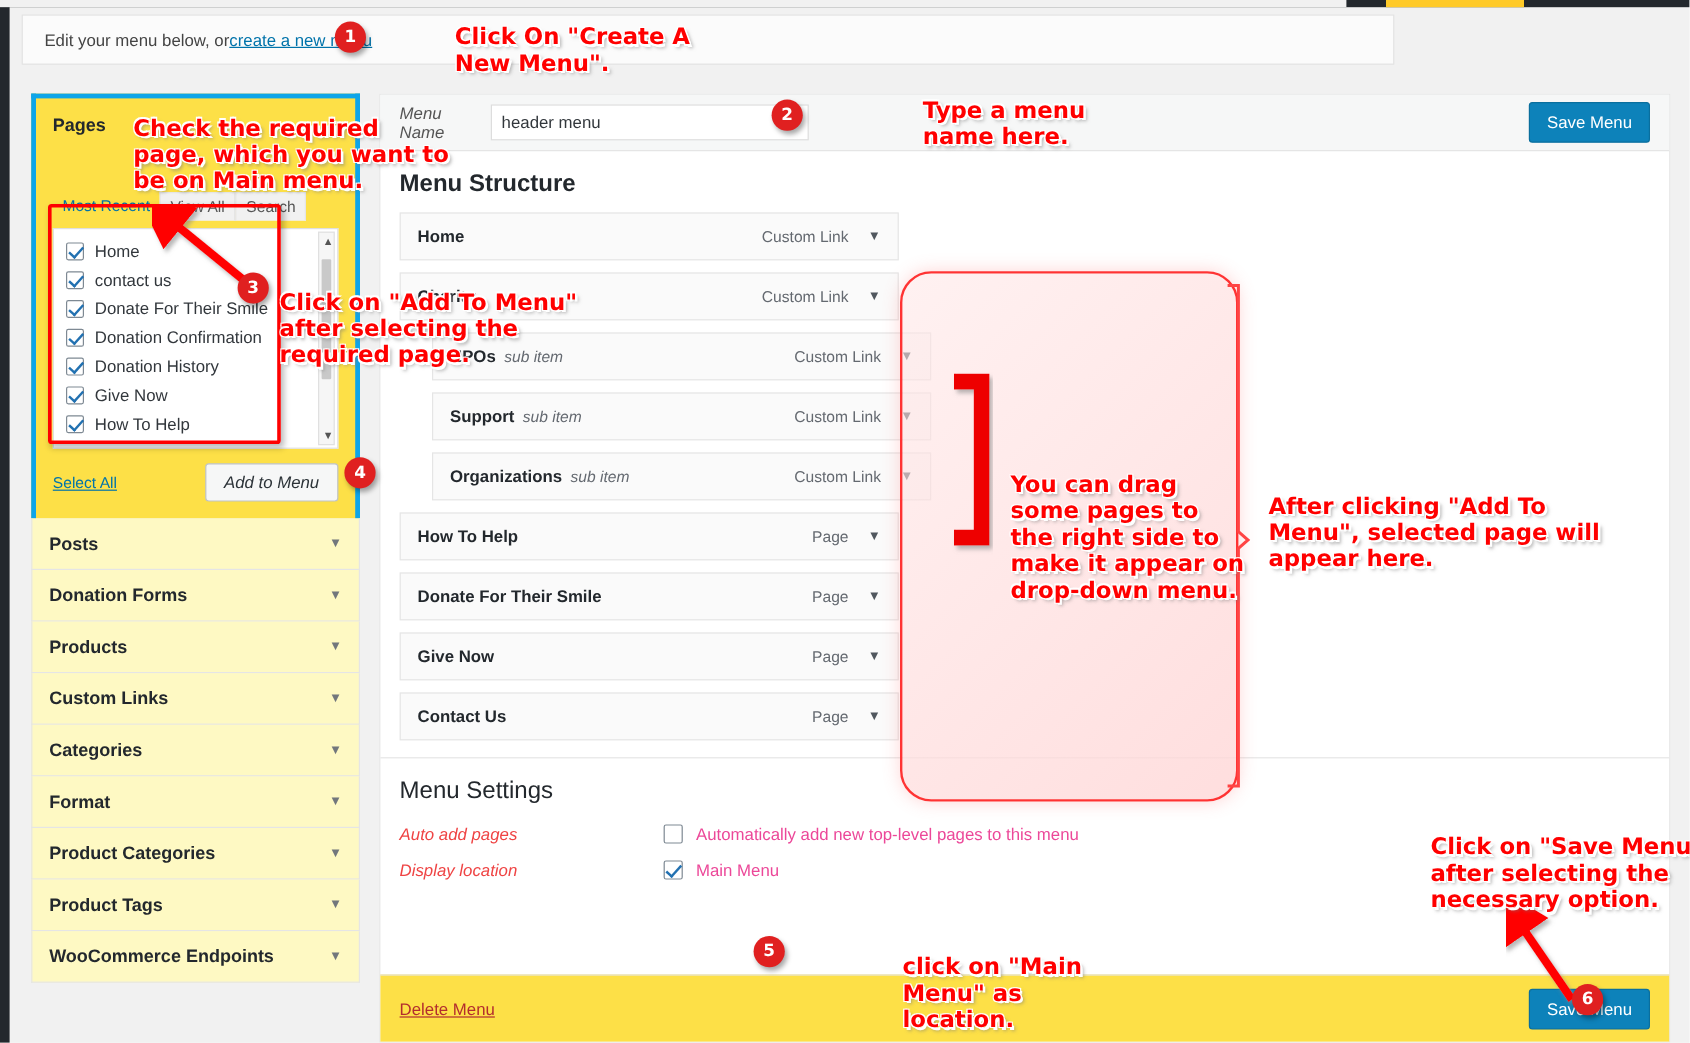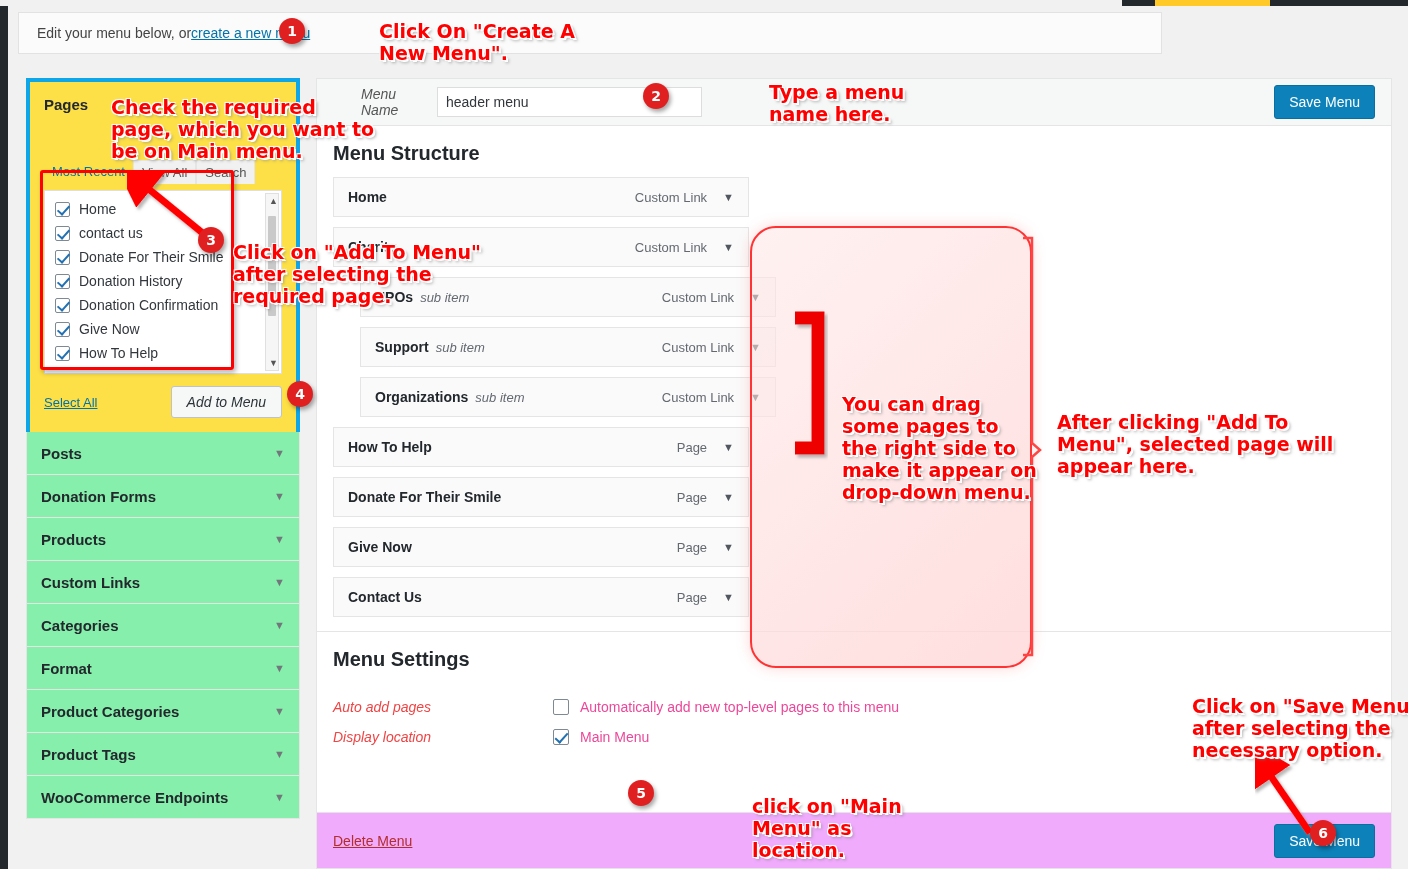--- a/index.html
+++ b/index.html
@@ -32,21 +32,21 @@
 
   
   #leftcol { position:absolute; left:26px; top:78px; width:274px; }
   .panel { background:#fde047; border:4px solid #0ea5e9; margin-bottom:0; }
   .panel-head {
     height:44px; display:flex; align-items:center; justify-content:space-between;
     padding:0 14px; font-weight:bold; font-size:15px; color:#23282d;
   }
   .panel-head .caret { color:#72777c; font-size:11px; }
   .acc-row {
-    background:#86efac; border:1px solid #e5e5e5; border-top:none;
+    background:#fef9c3; border:1px solid #e5e5e5; border-top:none;
     height:43px; display:flex; align-items:center; justify-content:space-between;
     padding:0 14px; font-weight:bold; font-size:15px; color:#23282d; cursor:pointer;
   }
   .acc-row .caret { color:#72777c; font-size:11px; font-weight:normal;}
 
   
   #pages-panel { border-bottom:none; }
   #pages-body { padding:0 14px 14px 14px; }
   .tabs { display:flex; gap:0; font-size:13px; margin-bottom:6px; padding-top:34px;}
   .tabs .tab { padding:4px 8px; color:#0073aa; cursor:pointer; }
@@ -78,21 +78,21 @@
     font-family:"Liberation Sans", sans-serif;
     font-style:italic;
   }
 
   
   #rightcol { position:absolute; left:316px; top:78px; width:1076px; background:#fff; border:1px solid #e5e5e5; height:791px;}
   #menu-name-row {
     height:47px; background:#f6f7f7; border-bottom:1px solid #e5e5e5;
     display:flex; align-items:center; padding:0 16px;
   }
-  #menu-name-label { font-style:italic; color:#555; font-size:14px; width:76px;margin-left:28px;}
+  #menu-name-label { font-style:italic; color:#555; font-size:14px; width:76px;}
   #menu-name-input {
     width:265px; height:30px; border:1px solid #ddd; background:#fff;
     padding:0 8px; font-size:14px; color:#32373c; font-family:"Liberation Sans", sans-serif;
   }
   #save-top {
     margin-left:auto; background:#0d82ba; color:#fff; border:1px solid #0a6f9e;
     border-radius:3px; font-size:14px; padding:8px 14px; cursor:pointer;
     font-family:"Liberation Sans", sans-serif;
   }
 
@@ -106,33 +106,33 @@
     width:416px; position:relative;
   }
   .mi.sub { margin-left:27px; }
   .mi .mi-label { font-weight:bold; font-size:14px; color:#23282d; }
   .mi .mi-sub { font-style:italic; color:#646970; font-size:13px; margin-left:7px; font-weight:normal;}
   .mi .mi-type { margin-left:auto; color:#646970; font-size:13px; }
   .mi .mi-caret { margin-left:16px; color:#50575e; font-size:11px; }
 
   
   #settings { border-top:1px solid #e5e5e5; margin-top:14px; padding:16px; }
-  #settings h2 { font-size:20px; font-weight:bold; color:#23282d; margin-bottom:28px;}
+  #settings h2 { font-size:20px; font-weight:normal; color:#23282d; margin-bottom:16px;}
   .set-row { display:flex; align-items:center; margin-bottom:14px; }
   .set-row .set-label { font-style:italic; color:#ef4444; font-size:14px; width:220px; }
   .set-row .scb { width:16px; height:16px; border:1px solid #7e8993; background:#fff; border-radius:2px; position:relative; margin-right:11px;}
   .set-row .scb.checked::after {
     content:""; position:absolute; left:4px; top:0px; width:5px; height:11px;
     border:solid #2271b1; border-width:0 2px 2px 0; transform:rotate(42deg);
   }
   .set-row .set-text { font-size:14px; color:#ec4899; }
 
   #footbar {
     position:absolute; left:0; right:0; bottom:0; height:56px;
-    background:#f0abfc; border-top:1px solid #e5e5e5;
+    background:#fde047; border-top:1px solid #e5e5e5;
     display:flex; align-items:center; padding:0 16px;
   }
   #delete-menu { color:#b32d2e; text-decoration:underline; font-size:14px; cursor:pointer;}
   #save-bottom {
     margin-left:auto; background:#0d82ba; color:#fff; border:1px solid #0a6f9e;
     border-radius:3px; font-size:14px; padding:8px 14px; cursor:pointer;
     font-family:"Liberation Sans", sans-serif;
   }
 
   
@@ -195,25 +195,25 @@
             <div class="pgitem">
               <span class="cb checked"></span>
               <span>contact us</span>
             </div>
             <div class="pgitem">
               <span class="cb checked"></span>
               <span>Donate For Their Smile</span>
             </div>
             <div class="pgitem">
               <span class="cb checked"></span>
+              <span>Donation Confirmation</span>
+            </div>
+            <div class="pgitem">
+              <span class="cb checked"></span>
               <span>Donation History</span>
-            </div>
-            <div class="pgitem">
-              <span class="cb checked"></span>
-              <span>Donation Confirmation</span>
             </div>
             <div class="pgitem">
               <span class="cb checked"></span>
               <span>Give Now</span>
             </div>
             <div class="pgitem">
               <span class="cb checked"></span>
               <span>How To Help</span>
             </div>
           </div>

